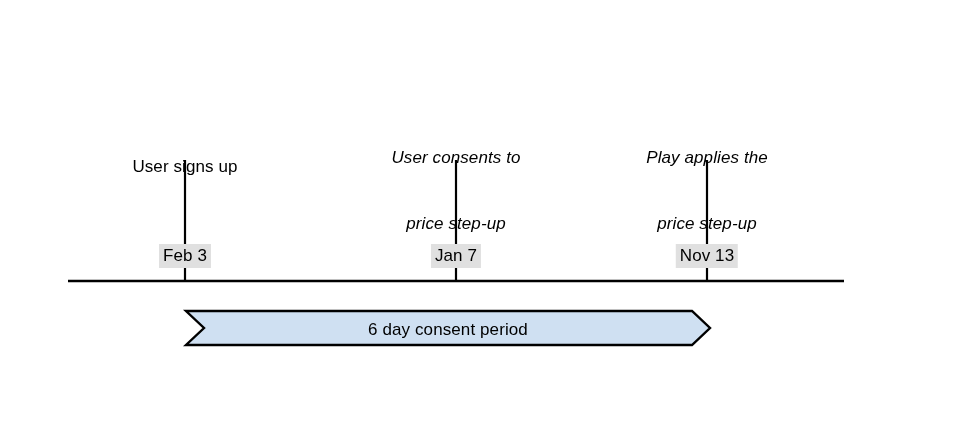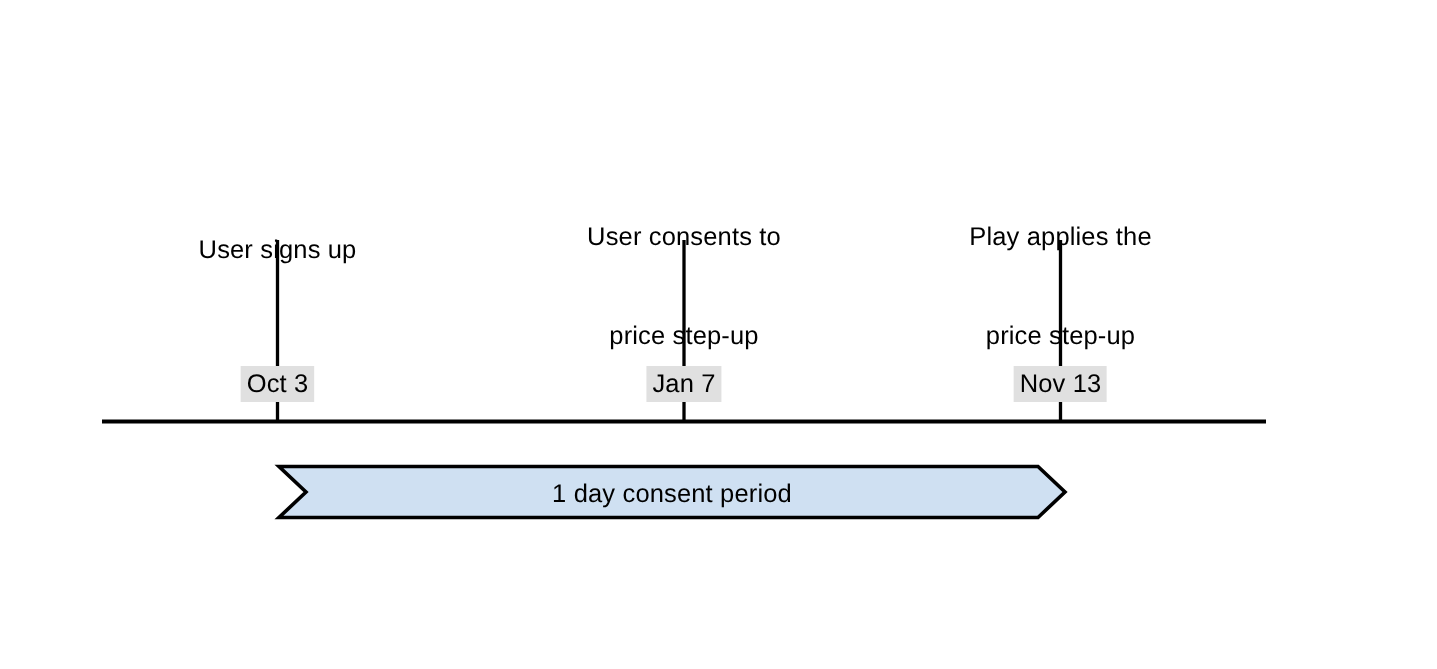--- a/index.html
+++ b/index.html
@@ -71,29 +71,29 @@
     <line id="tick-0" x1="185" y1="160" x2="185" y2="281" stroke="#000000" stroke-width="2.2"></line>
     <line id="tick-1" x1="456" y1="160" x2="456" y2="281" stroke="#000000" stroke-width="2.2"></line>
     <line id="tick-2" x1="707" y1="160" x2="707" y2="281" stroke="#000000" stroke-width="2.2"></line>
 
     <polygon id="banner-shape" points="186,311 692,311 710,328 692,345 186,345 204,328" fill="#cfe0f2" stroke="#000000" stroke-width="2.4" stroke-linejoin="miter"></polygon>
   </svg>
 
   <div class="event-label" style="left:185px; top:112px;">
     <div>User signs up</div>
   </div>
-  <div class="date-chip" style="left:185px; top:244px;">Oct 3</div>
+  <div class="date-chip" style="left:185px; top:244px;">Feb 3</div>
 
-  <div class="event-label" style="left:456px; top:103px;">
+  <div class="event-label" style="left:456px; top:103px;font-style:italic;">
     <div>User consents to</div>
     <div>price step-up</div>
   </div>
   <div class="date-chip" style="left:456px; top:244px;">Jan 7</div>
 
-  <div class="event-label" style="left:707px; top:103px;">
+  <div class="event-label" style="left:707px; top:103px;font-style:italic;">
     <div>Play applies the</div>
     <div>price step-up</div>
   </div>
   <div class="date-chip" style="left:707px; top:244px;">Nov 13</div>
 
-  <div class="banner-label" style="left:448px; top:329px;">1 day consent period</div>
+  <div class="banner-label" style="left:448px; top:329px;">6 day consent period</div>
 
 </div>
 
 </body></html>

